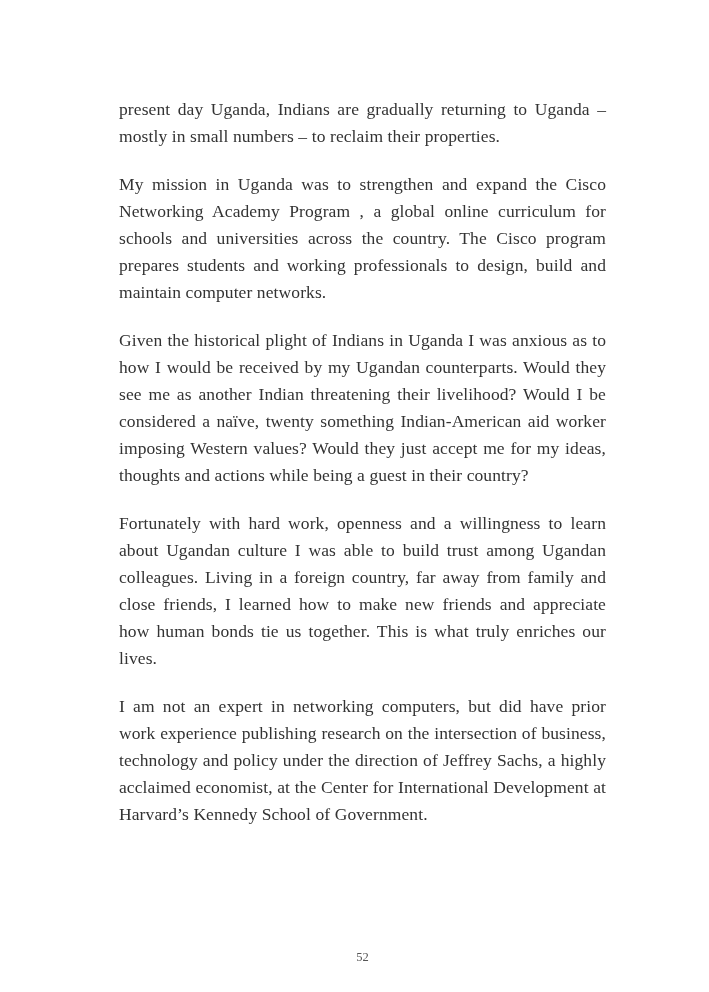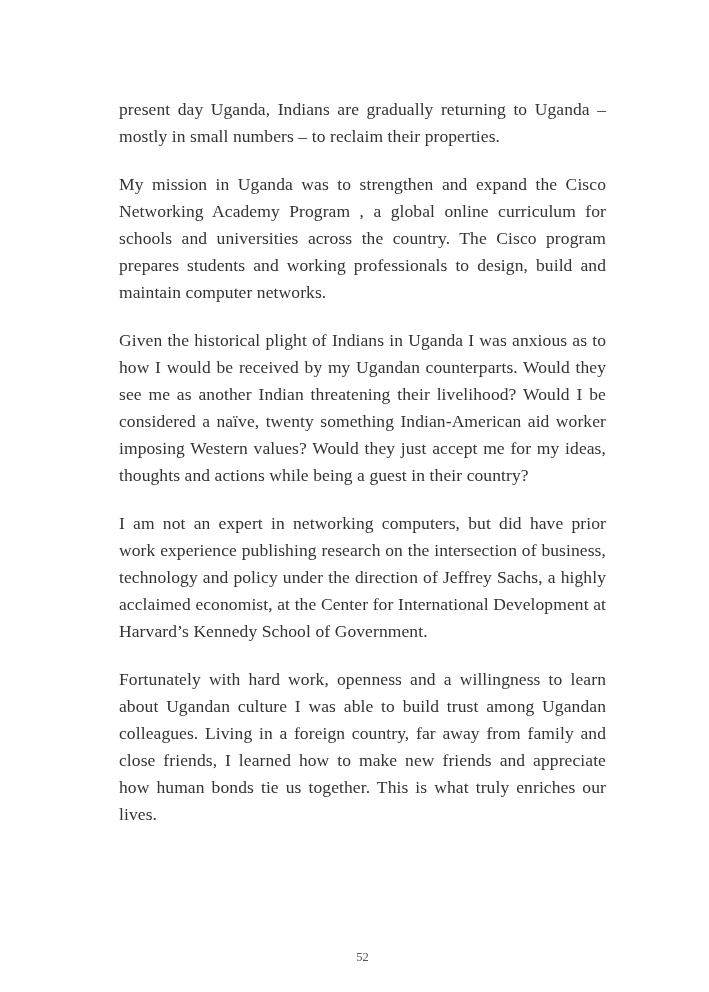--- a/index.html
+++ b/index.html
@@ -41,17 +41,17 @@
   }
 </style>
 </head>
 <body>
 
 <div class="page">
   <div class="text-block">
     <p>present day Uganda, Indians are gradually returning to Uganda – mostly in small numbers – to reclaim their properties.</p>
     <p>My mission in Uganda was to strengthen and expand the Cisco Networking Academy Program , a global online curriculum for schools and universities across the country. The Cisco program prepares students and working professionals to design, build and maintain computer networks.</p>
     <p>Given the historical plight of Indians in Uganda I was anxious as to how I would be received by my Ugandan counterparts. Would they see me as another Indian threatening their livelihood? Would I be considered a naïve, twenty something Indian-American aid worker imposing Western values? Would they just accept me for my ideas, thoughts and actions while being a guest in their country?</p>
+    <p>Fortunately with hard work, openness and a willingness to learn about Ugandan culture I was able to build trust among Ugandan colleagues. Living in a foreign country, far away from family and close friends, I learned how to make new friends and appreciate how human bonds tie us together. This is what truly enriches our lives.</p>
     <p>I am not an expert in networking computers, but did have prior work experience publishing research on the intersection of business, technology and policy under the direction of Jeffrey Sachs, a highly acclaimed economist, at the Center for International Development at Harvard’s Kennedy School of Government.</p>
-    <p>Fortunately with hard work, openness and a willingness to learn about Ugandan culture I was able to build trust among Ugandan colleagues. Living in a foreign country, far away from family and close friends, I learned how to make new friends and appreciate how human bonds tie us together. This is what truly enriches our lives.</p>
   </div>
   <div class="page-number">52</div>
 </div>
 
 </body></html>

